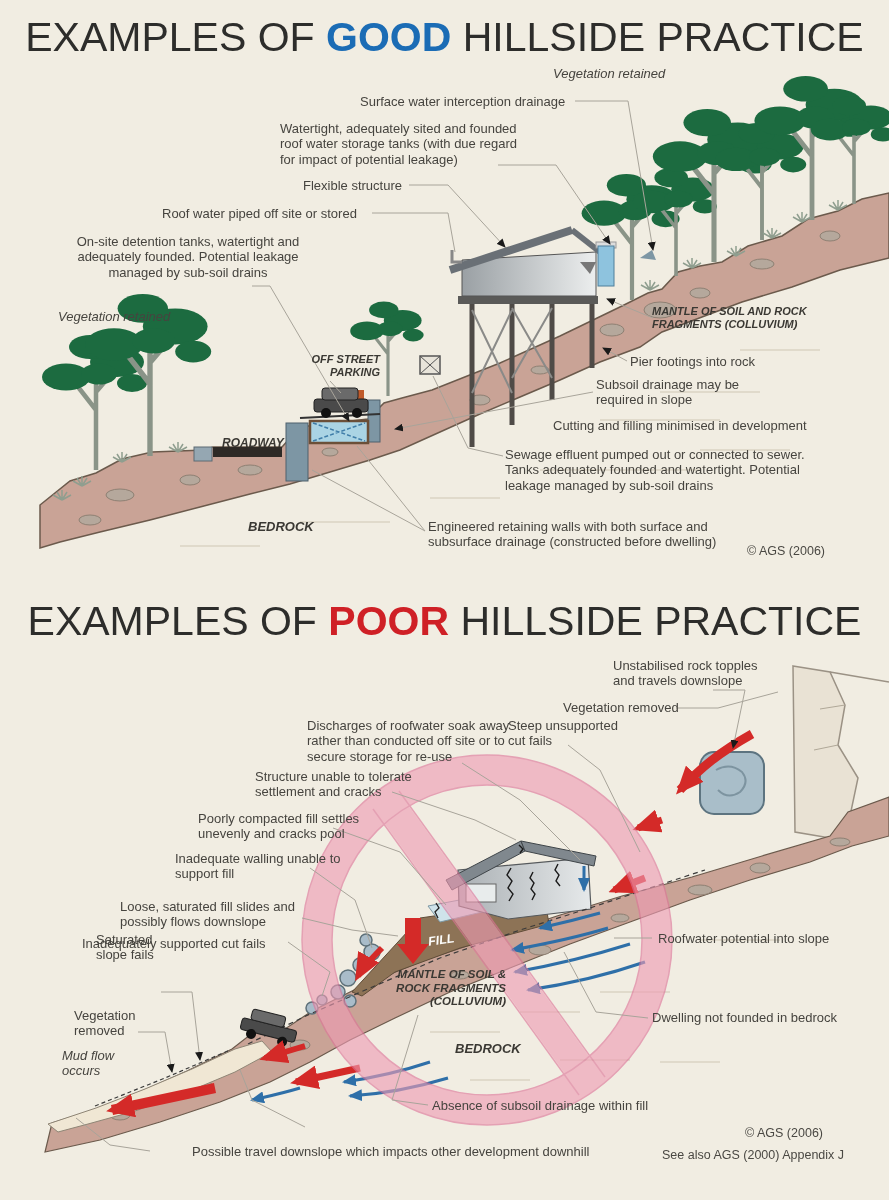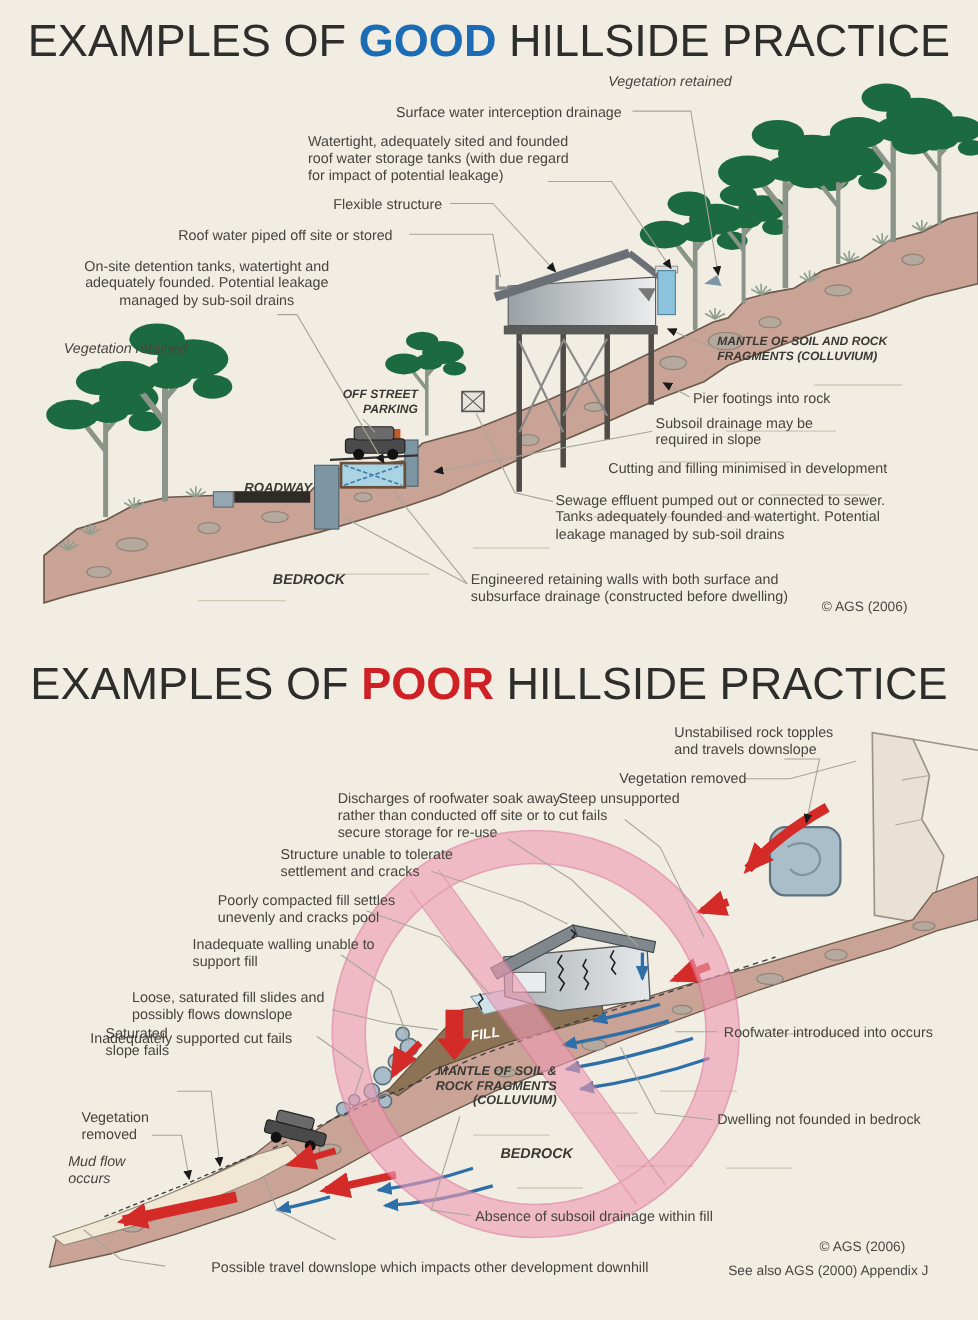--- a/index.html
+++ b/index.html
@@ -319,20 +319,20 @@
 <div class="lbl" style="left:198px;top:811px;width:188px;">Poorly compacted fill settles unevenly and cracks pool</div>
 <div class="lbl" style="left:175px;top:851px;width:168px;">Inadequate walling unable to support fill</div>
 <div class="lbl" style="left:120px;top:899px;width:190px;">Loose, saturated fill slides and possibly flows downslope</div>
 <div class="lbl nw" style="left:82px;top:936px;">Inadequately supported cut fails</div>
 <div class="lbl" style="left:96px;top:932px;width:68px;">Saturated slope fails</div>
 <div class="lbl" style="left:74px;top:1008px;width:74px;">Vegetation removed</div>
 <div class="lbl it" style="left:62px;top:1048px;width:62px;">Mud flow occurs</div>
 <div class="lbl bi white nw" style="left:428px;top:933px;font-size:12.5px;transform:rotate(-8deg);">FILL</div>
 <div class="lbl bi center" style="left:378px;top:968px;width:128px;font-size:11.5px;">MANTLE OF SOIL &amp; ROCK FRAGMENTS (COLLUVIUM)</div>
 <div class="lbl bi nw" style="left:455px;top:1041px;">BEDROCK</div>
-<div class="lbl nw" style="left:658px;top:931px;">Roofwater introduced into occurs</div>
+<div class="lbl nw" style="left:658px;top:931px;">Roofwater potential into slope</div>
 <div class="lbl nw" style="left:652px;top:1010px;">Dwelling not founded in bedrock</div>
 <div class="lbl nw" style="left:432px;top:1098px;">Absence of subsoil drainage within fill</div>
 <div class="lbl nw" style="left:152px;top:1144px;margin-left:40px;">Possible travel downslope which impacts other development downhill</div>
 <div class="lbl copy nw" style="left:745px;top:1126px;">© AGS (2006)</div>
 <div class="lbl copy nw" style="left:662px;top:1148px;">See also AGS (2000) Appendix J</div>
 
 </div>
 
 </body></html>

